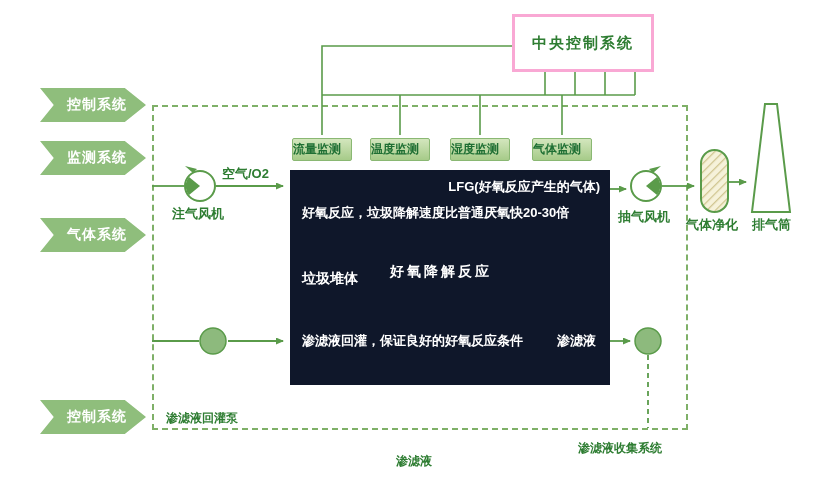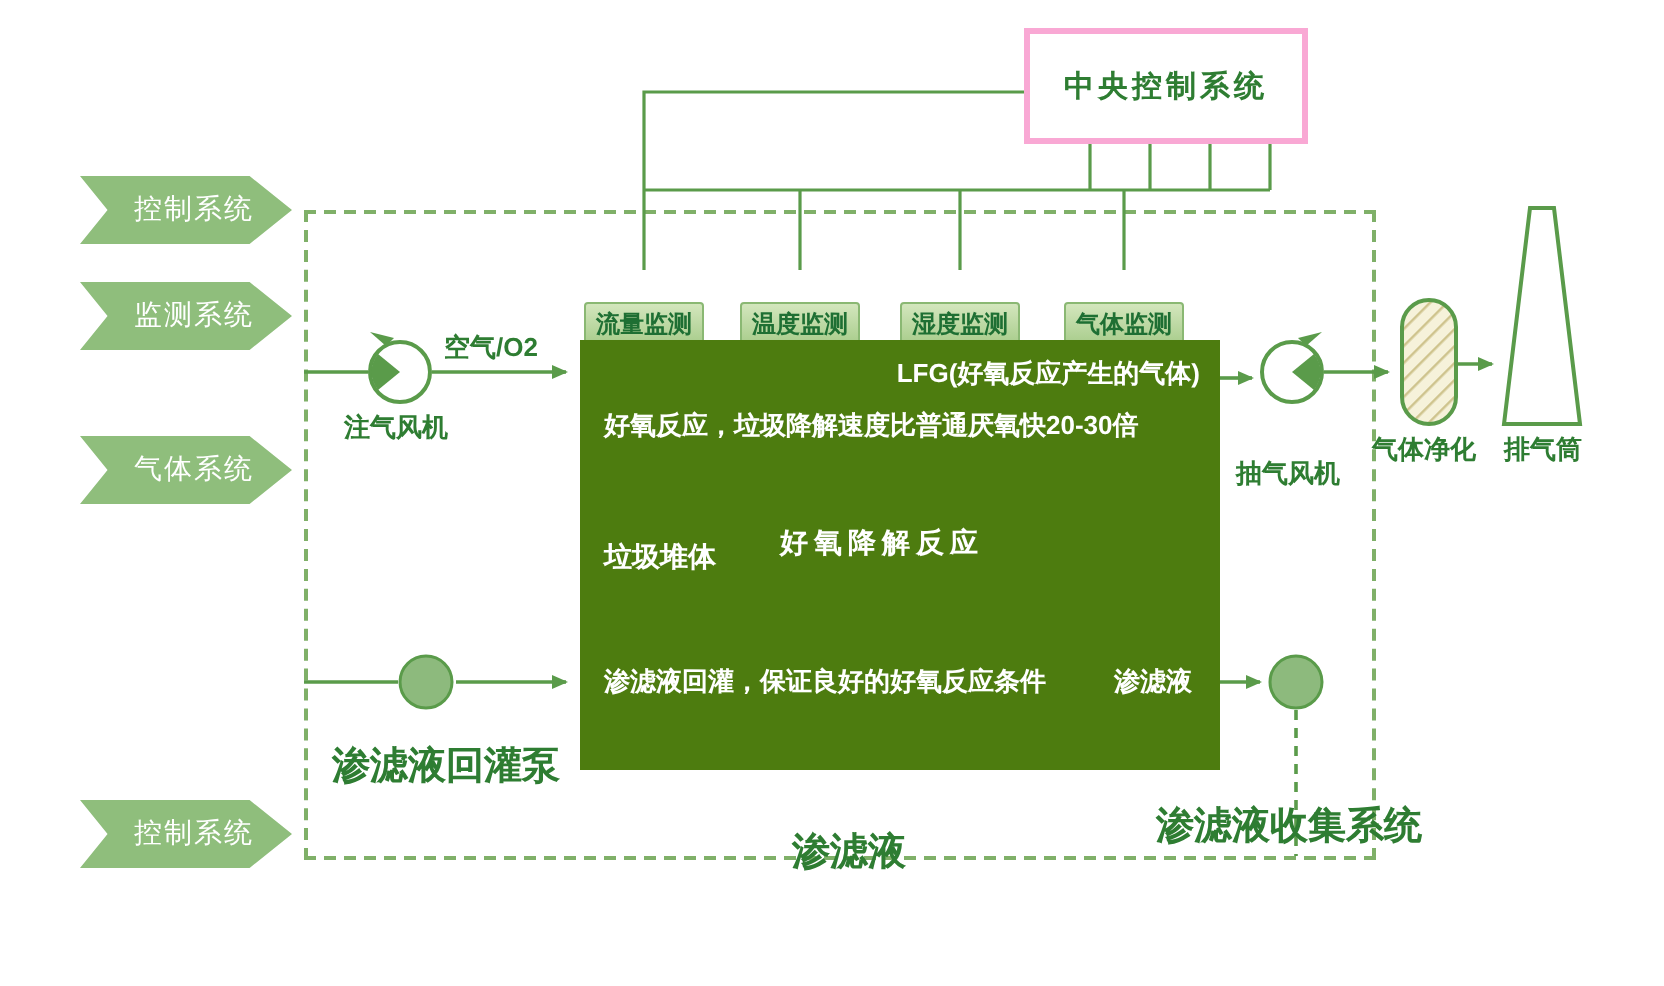--- a/index.html
+++ b/index.html
@@ -9,44 +9,44 @@
   }
   .wires{position:absolute;left:0;top:0;width:832px;height:493px;pointer-events:none;}
   .dashed-rect{
     position:absolute;left:152px;top:105px;width:536px;height:325px;
     border:2px dashed #7fb068;box-sizing:border-box;
   }
   .chevron{
     position:absolute;left:40px;width:106px;height:34px;background:#8fbe7c;
     clip-path:polygon(0 0,80% 0,100% 50%,80% 100%,0 100%,13% 50%);
     display:flex;align-items:center;justify-content:center;padding-left:8px;
-    color:#ffffff;font-weight:normal;font-size:14px;letter-spacing:1px;box-sizing:border-box;
+    color:#ffffff;font-weight:bold;font-size:14px;letter-spacing:1px;box-sizing:border-box;
   }
   .central-box{
     position:absolute;left:512px;top:14px;width:142px;height:58px;
     border:3px solid #f9a8d4;background:#ffffff;box-sizing:border-box;
     display:flex;align-items:center;justify-content:center;
     color:#2e7d32;font-weight:bold;font-size:15px;letter-spacing:2px;
   }
   .monitor{
-    position:absolute;top:151px;width:60px;height:23px;
+    position:absolute;top:138px;width:60px;height:23px;
     background:linear-gradient(#d3e6bd,#a6cb89);border:1px solid #8ab873;border-radius:2px;
-    display:flex;align-items:center;justify-content:center;
+    display:flex;align-items:center;
     color:#1e6f33;font-weight:bold;font-size:12px;box-sizing:border-box;white-space:nowrap;
   }
   .reactor{
     position:absolute;left:290px;top:170px;width:320px;height:215px;
-    background:#4d7c0f;color:#ffffff;font-weight:bold;
+    background:#0f172a;color:#ffffff;font-weight:bold;
   }
   .reactor .t{position:absolute;font-size:13px;white-space:nowrap;}
   .reactor .title{font-size:14px;letter-spacing:3px;}
   .lbl{
     position:absolute;color:#2e7d32;font-weight:bold;font-size:13px;white-space:nowrap;
   }
-  .lbl.big{font-size:19px;}
+  .lbl.big{font-size:12px;margin-top:40px;}
 </style>
 </head>
 <body>
 
 <div class="canvas">
 
   <div class="dashed-rect"></div>
 
   <svg class="wires" viewBox="0 0 832 493">
     <defs>
@@ -141,21 +141,21 @@
     <div class="t" style="top:8px;right:10px">LFG(好氧反应产生的气体)</div>
     <div class="t" style="top:34px;left:12px">好氧反应，垃圾降解速度比普通厌氧快20-30倍</div>
     <div class="t" style="top:100px;left:12px;font-size:14px">垃圾堆体</div>
     <div class="t title" style="top:93px;left:100px">好氧降解反应</div>
     <div class="t" style="top:162px;left:12px">渗滤液回灌，保证良好的好氧反应条件</div>
     <div class="t" style="top:162px;right:14px">渗滤液</div>
   </div>
 
   <div class="lbl" style="left:222px;top:165px">空气/O2</div>
   <div class="lbl" style="left:172px;top:205px">注气风机</div>
-  <div class="lbl" style="left:618px;top:228px">抽气风机</div>
+  <div class="lbl" style="left:618px;top:208px">抽气风机</div>
   <div class="lbl" style="left:686px;top:216px">气体净化</div>
   <div class="lbl" style="left:752px;top:216px">排气筒</div>
 
   <div class="lbl big" style="left:166px;top:370px">渗滤液回灌泵</div>
   <div class="lbl big" style="left:578px;top:400px">渗滤液收集系统</div>
   <div class="lbl big" style="left:396px;top:413px">渗滤液</div>
 
 </div>
 
 </body></html>

